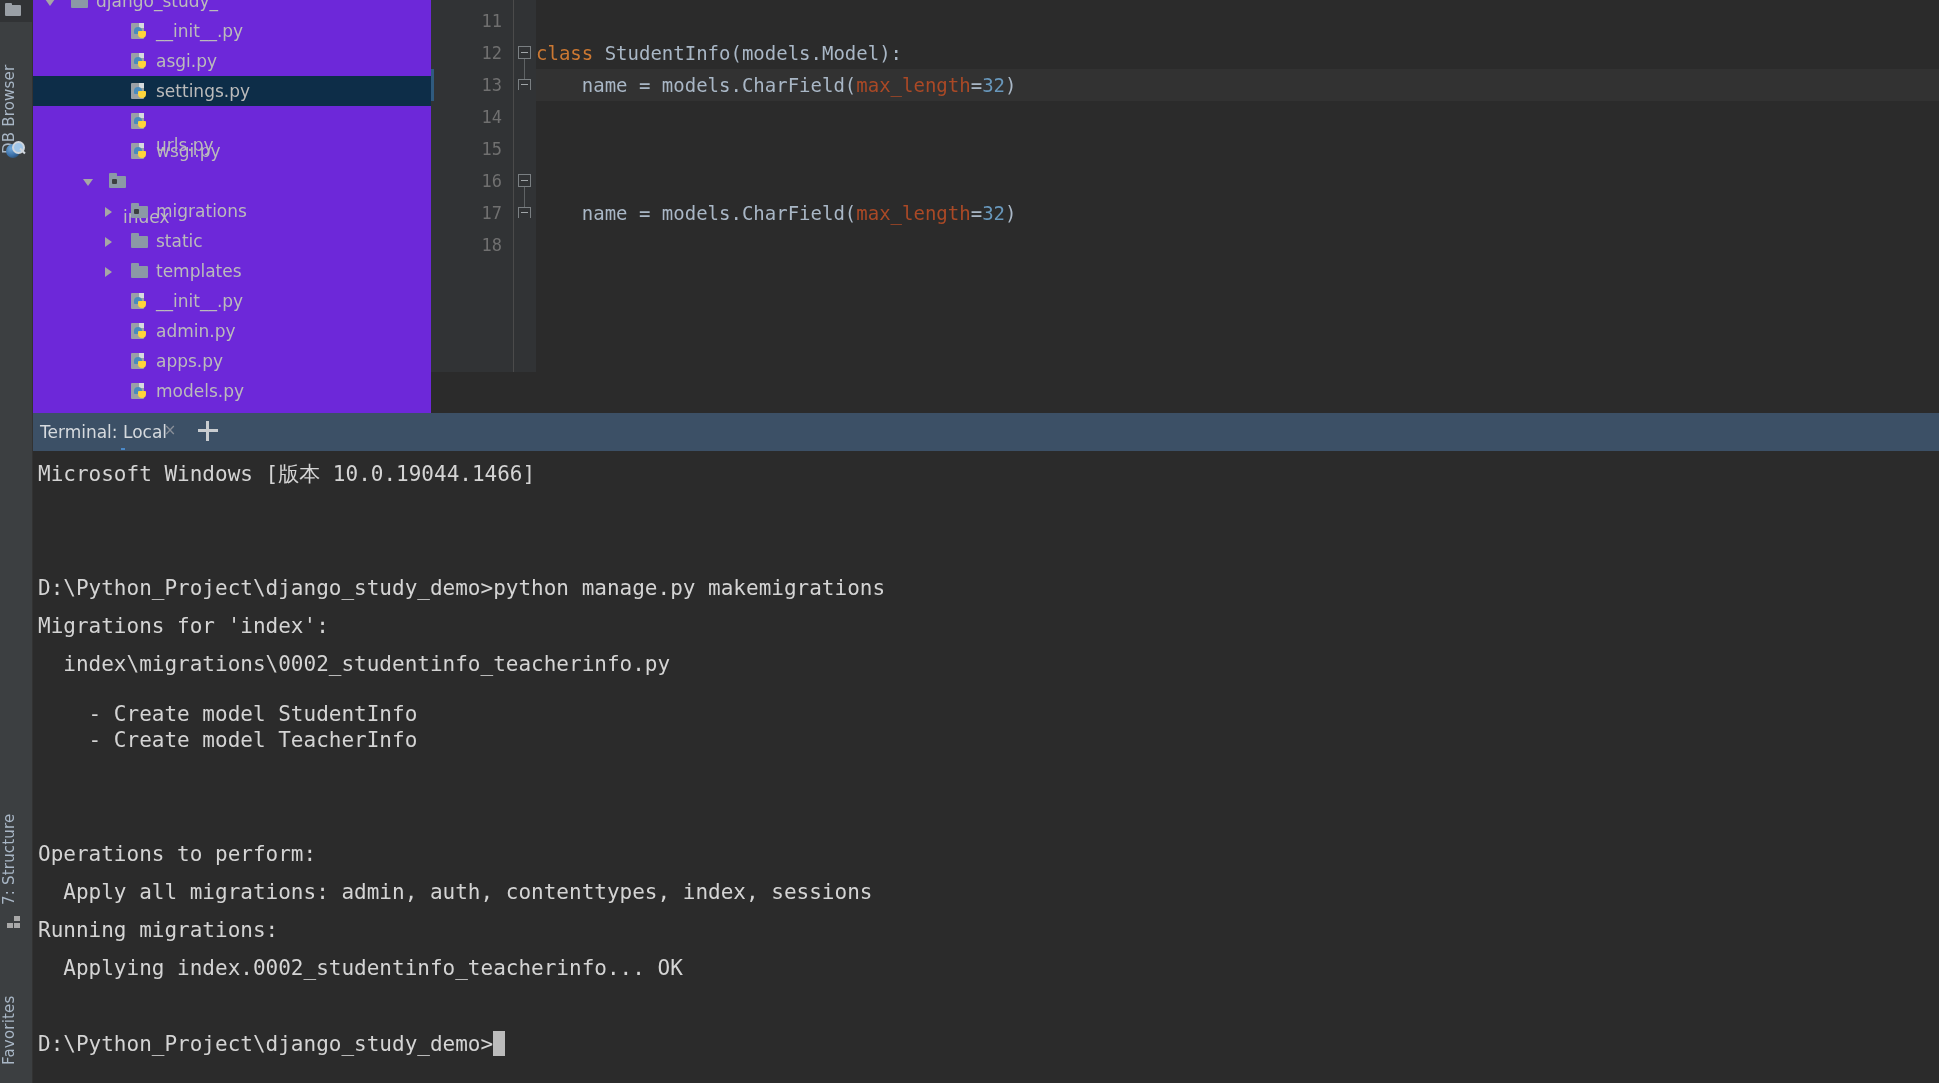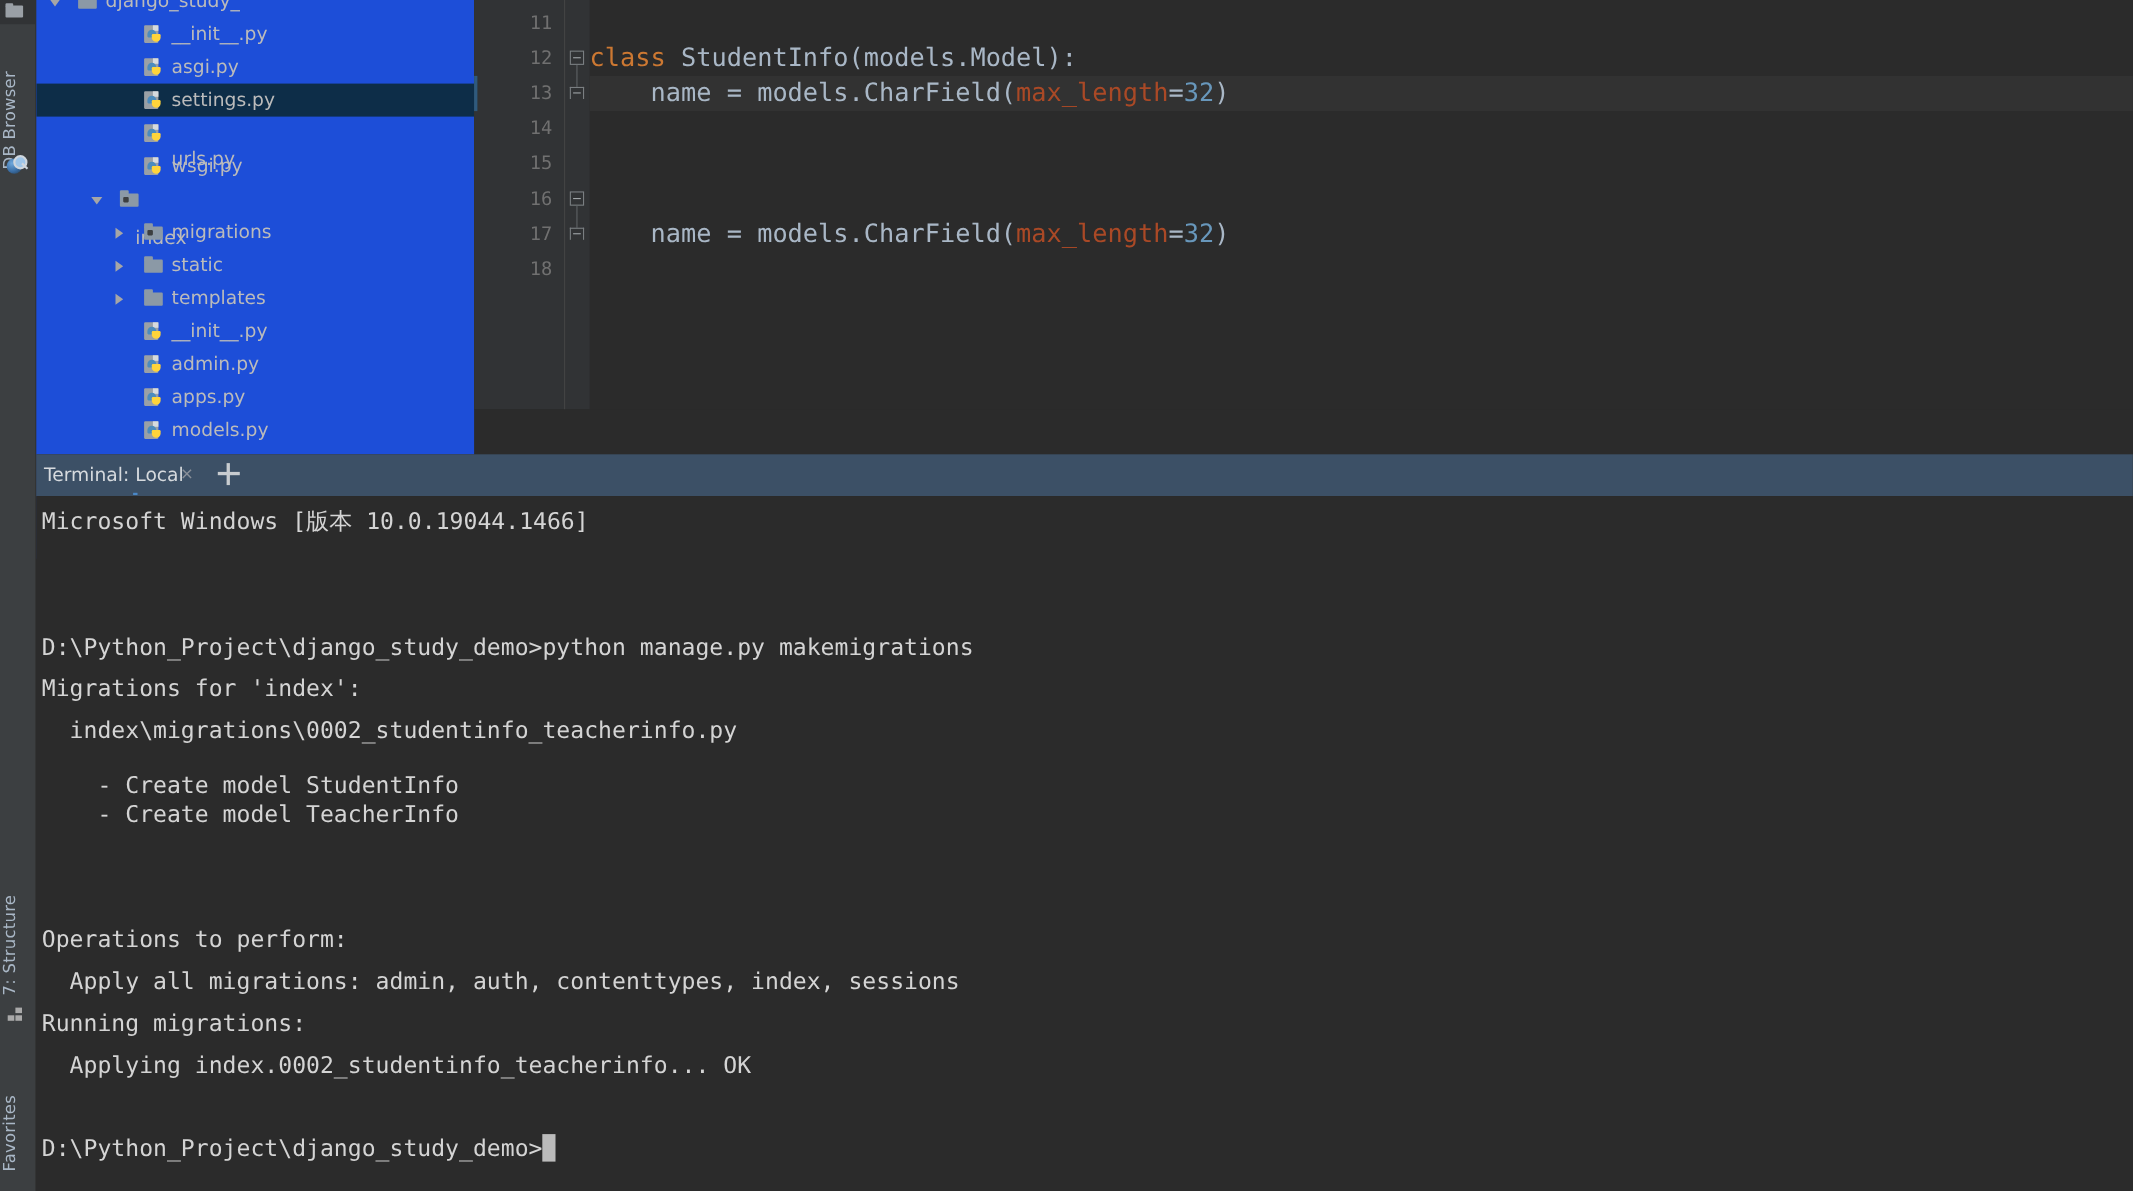--- a/index.html
+++ b/index.html
@@ -128,21 +128,21 @@
   .vtab-favorites {
     bottom: 18px;
     height: 110px;
   }
 
   
   .project-panel {
     position: absolute;
     left: 33px; top: 0;
     width: 398px; height: 508px;
-    background: #1d4ed8;
+    background: #6d28d9;
     overflow: hidden;
   }
   .tree {
     position: absolute;
     left: 0; top: 0;
     width: 398px;
   }
   .tree-row {
     position: relative;
     height: 30px;
@@ -324,21 +324,21 @@
     left: 105px; top: 0;
     right: 0; height: 372px;
   }
   .cline {
     position: absolute;
     left: 0;
     height: 32px;
     line-height: 32px;
     white-space: pre;
     font-family: "DejaVu Sans Mono", monospace;
-    font-size: 23px;
+    font-size: 19px;
     color: #a9b7c6;
   }
   .cline.current { background: #323232; width: 100%; }
   .kw   { color: #cc7832; }
   .deft { color: #a9b7c6; }
   .num  { color: #6897bb; }
   .kwarg{ color: #aa4926; }
 
   
   .breadcrumb-bar {

